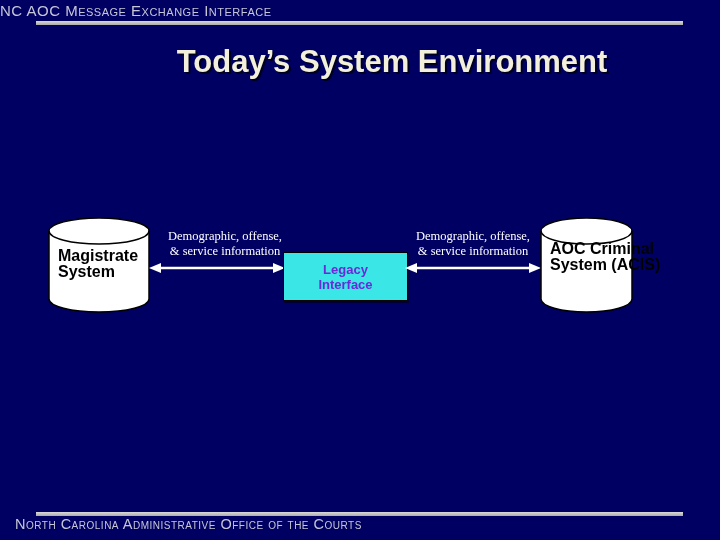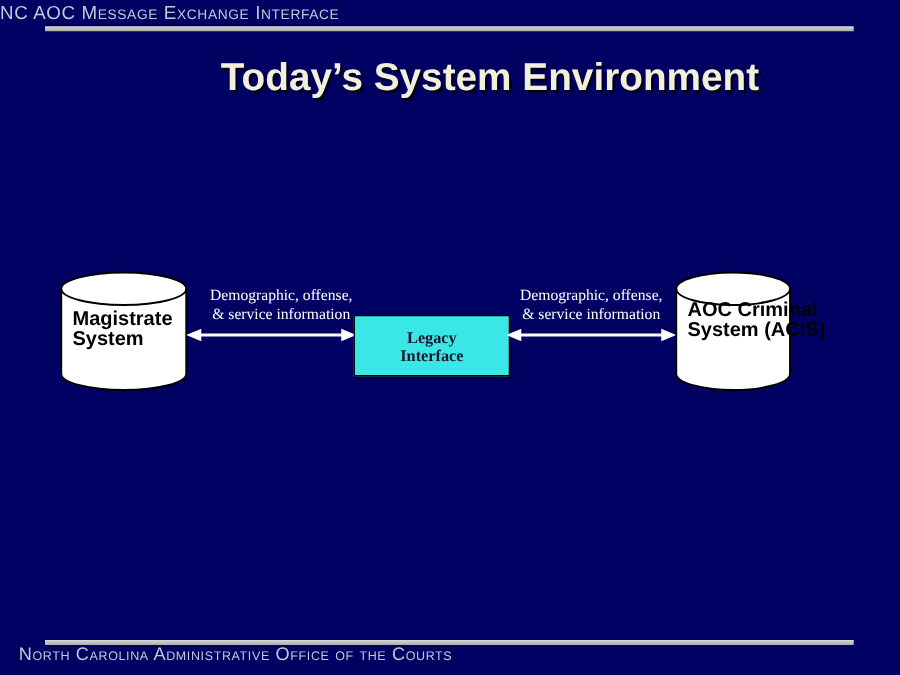--- a/index.html
+++ b/index.html
@@ -54,22 +54,22 @@
   .arrow-left{left:149px;top:261px;}
   .arrow-right{left:405px;top:261px;}
   
   .legacy-box{
     position:absolute;left:283px;top:252px;width:123px;height:47px;
     background:#3ae6e6;border:1px solid #000;
     box-shadow:1px 2px 0 rgba(0,0,20,.55);
     display:flex;align-items:center;justify-content:center;
   }
   .legacy-label{
-    font-family:Liberation Serif, serif;font-weight:bold;font-size:13px;
-    color:#0f172a;text-align:center;line-height:15px;white-space:pre-line;
+    font-family:Liberation Sans, sans-serif;font-weight:bold;font-size:13px;
+    color:#6d28d9;text-align:center;line-height:15px;white-space:pre-line;
   }
 </style>
 </head>
 <body>
 
 <div class="slide">
 
   <div class="caps-text header-text">NC AOC Message Exchange Interface</div>
   <div class="rule rule-top"></div>
 

